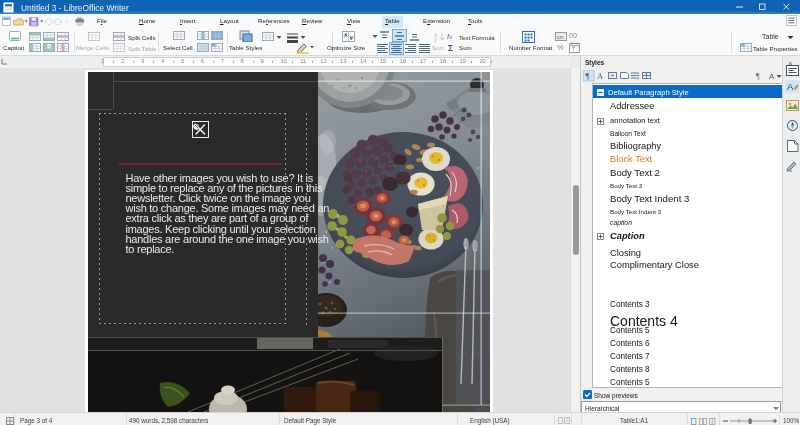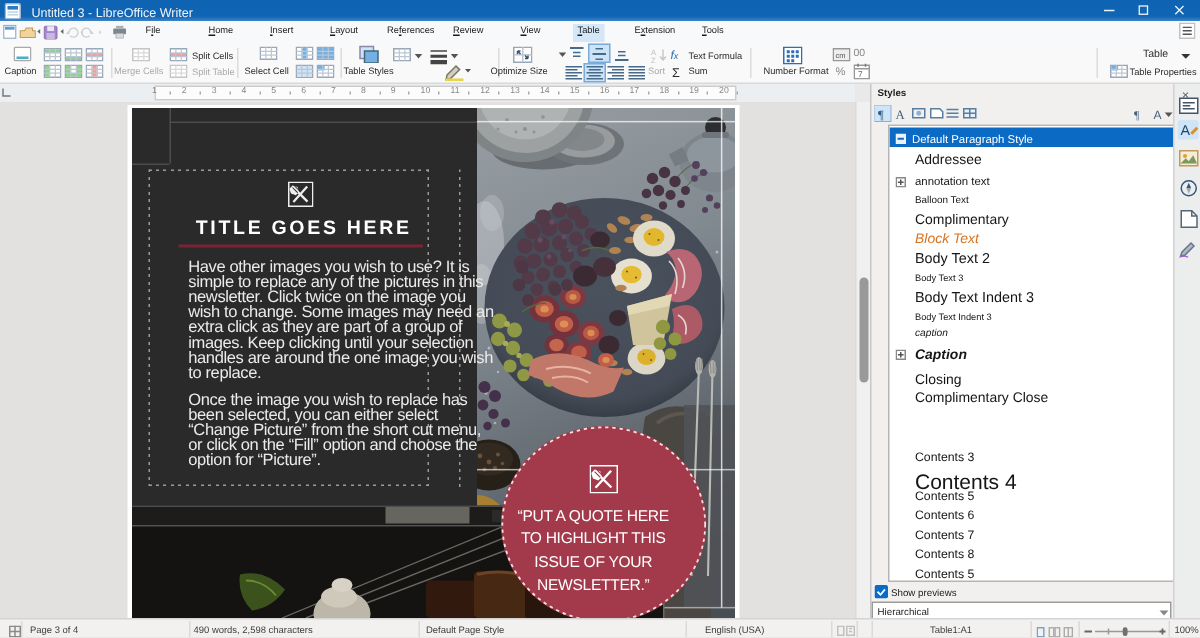--- a/index.html
+++ b/index.html
@@ -775,43 +775,23 @@
         <g stroke="#efefef" stroke-width="1.5">
             <line x1="4.2" y1="4.6" x2="13" y2="13.4"></line>
             <line x1="12.8" y1="3.4" x2="3.6" y2="13.6"></line>
           </g>
         <path d="M3 2.6 l3.4 1 1 3.4 -2.2 2.2 -3.2 -1.2 -1-3.2z" fill="#efefef"></path>
         <g stroke="#2b2a2a" stroke-width="0.7">
             <line x1="3" y1="4" x2="6.4" y2="7.4"></line>
             <line x1="4.4" y1="3" x2="7.4" y2="6"></line>
           </g>
       </svg>
-      <div id="title1">TITLE GOES HERE</div>
       <div class="ab" style="left:31px;top:91.4px;width:163px;height:1.6px;background:#7a2334"></div>
       <div class="btxt" style="top:101.2px">Have other images you wish to use? It is<br>simple to replace any of the pictures in this<br>newsletter. Click twice on the image you<br>wish to change. Some images may need an<br>extra click as they are part of a group of<br>images. Keep clicking until your selection<br>handles are around the one image you wish<br>to replace.</div>
-      <div class="btxt" style="top:189.8px">Once the image you wish to replace has<br>been selected, you can either select<br>“Change Picture” from the short cut menu,<br>or click on the “Fill” option and choose the<br>option for “Picture”.</div>
-
-      <div id="qc">
-        <svg class="ab" style="left:0;top:0" width="137" height="131" viewBox="0 0 137 131">
-            <ellipse cx="68.5" cy="65.5" rx="67.6" ry="64.6" fill="none" stroke="#f2e2e2" stroke-width="1.2" stroke-dasharray="2.2 2.6"></ellipse>
-          </svg>
-        <svg style="margin-top:26.5px" width="19" height="19" viewBox="0 0 19 19">
-          <rect x="0.5" y="0.5" width="18" height="18" fill="none" stroke="#fff" stroke-width="1"></rect>
-          <g stroke="#fff" stroke-width="1.6">
-              <line x1="4.6" y1="5" x2="14.6" y2="15"></line>
-              <line x1="14.4" y1="3.8" x2="4" y2="15.2"></line>
-            </g>
-          <path d="M3.4 3 l3.8 1.1 1.1 3.8 -2.4 2.4 -3.6 -1.3 -1.1-3.6z" fill="#fff"></path>
-          <g stroke="#a33a4b" stroke-width="0.8">
-              <line x1="3.4" y1="4.4" x2="7.2" y2="8.2"></line>
-              <line x1="5" y1="3.2" x2="8.4" y2="6.8"></line>
-            </g>
-        </svg>
-        <div class="ql">“PUT A QUOTE HERE<br>TO HIGHLIGHT THIS<br>ISSUE OF YOUR<br>NEWSLETTER.”</div>
-      </div>
+
     </div>
   </div>
 </div>
 <div class="ab" style="left:570px;top:68px;width:10px;height:344px;background:#f0f0f0;border-left:1px solid #dadada">
   <div class="ab" style="left:2px;top:117px;width:6px;height:70px;background:#999;border-radius:3px"></div>
 </div>
 
 <div id="sbar" class="ab">
   <span class="ab" style="left:4px;top:2.5px;font-size:6.5px;font-weight:bold;color:#222">Styles</span>
 
@@ -854,22 +834,22 @@
       </svg>
     <span class="si" style="top:3.5px;left:15px;font-size:7.6px;color:#fff">Default Paragraph Style</span>
     <span class="si" style="top:17px;font-size:9.3px">Addressee</span>
     <svg class="ab" style="left:4px;top:33.5px" width="7" height="7" viewBox="0 0 7 7">
         <rect x="0.5" y="0.5" width="6" height="6" fill="#fff" stroke="#888"></rect>
         <line x1="1.6" y1="3.5" x2="5.4" y2="3.5" stroke="#555"></line>
         <line x1="3.5" y1="1.6" x2="3.5" y2="5.4" stroke="#555"></line>
       </svg>
     <span class="si" style="top:31.5px;font-size:7.6px">annotation text</span>
     <span class="si" style="top:45.5px;font-size:6.6px">Balloon Text</span>
-    <span class="si" style="top:56.5px;font-size:9.3px">Complimentary</span>
-    <span class="si" style="top:69.5px;font-size:9.3px;font-style:italic;color:#d9731f">Block Text</span>
+    <span class="si" style="top:56.5px;font-size:9.3px">Bibliography</span>
+    <span class="si" style="top:69.5px;font-size:9.3px;color:#d9731f">Block Text</span>
     <span class="si" style="top:82.5px;font-size:9.6px">Body Text 2</span>
     <span class="si" style="top:97.5px;font-size:6.2px">Body Text 3</span>
     <span class="si" style="top:109px;font-size:9.6px">Body Text Indent 3</span>
     <span class="si" style="top:123.5px;font-size:6.2px">Body Text Indent 3</span>
     <span class="si" style="top:134.5px;font-size:6.8px;font-style:italic">caption</span>
     <svg class="ab" style="left:4px;top:149px" width="7" height="7" viewBox="0 0 7 7">
         <rect x="0.5" y="0.5" width="6" height="6" fill="#fff" stroke="#888"></rect>
         <line x1="1.6" y1="3.5" x2="5.4" y2="3.5" stroke="#555"></line>
         <line x1="3.5" y1="1.6" x2="3.5" y2="5.4" stroke="#555"></line>
       </svg>

